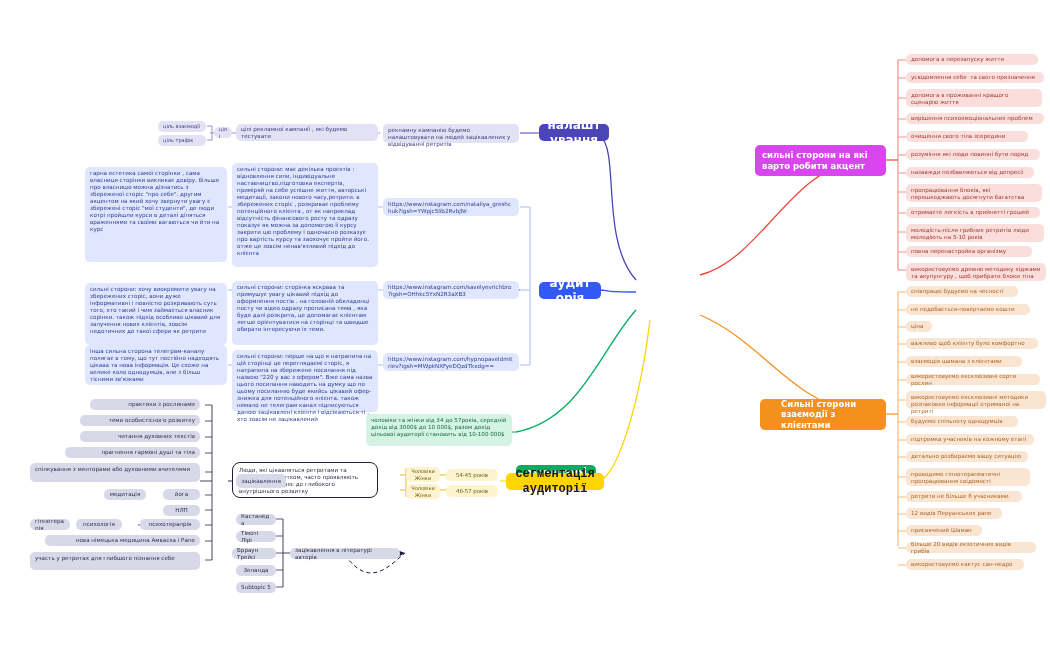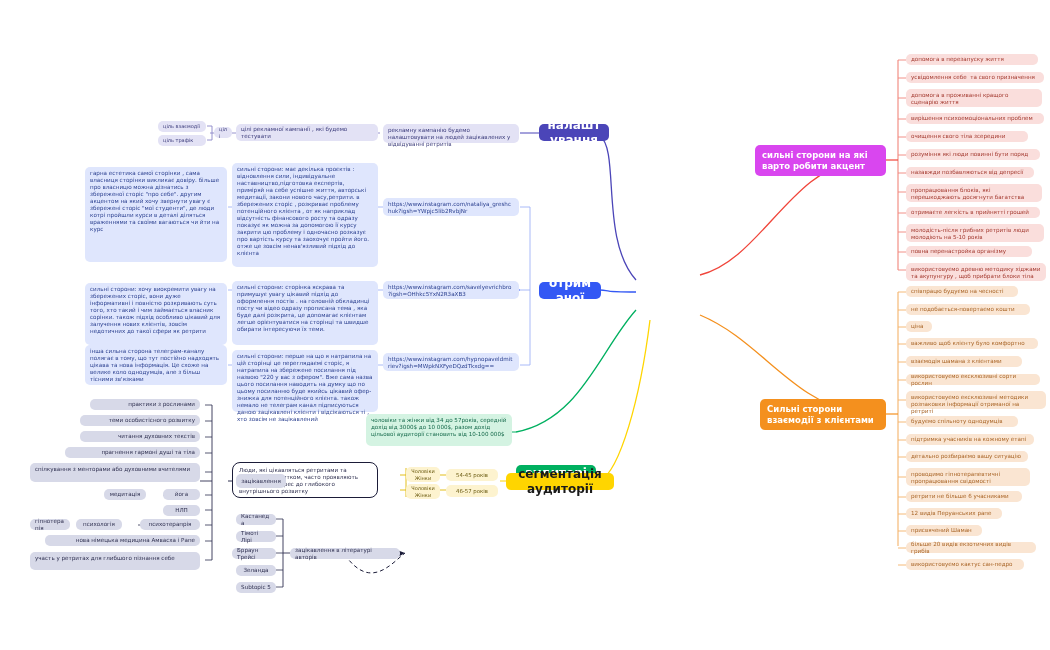--- a/index.html
+++ b/index.html
@@ -25,21 +25,21 @@
   }
 
   
   .branch{color:#fff;font-size:12px;font-weight:bold;text-align:center;
           display:flex;align-items:center;justify-content:center;padding:4px 8px;border-radius:5px;}
   .b-purple{background:#4b45b8;}
   .b-blue{background:#3358f4;}
   .b-green{background:#00b060;}
   .b-yellow{background:#ffd500;color:#1a1a1a;}
   .b-red{background:#d946ef;color:#fff;text-align:left;justify-content:flex-start;font-size:8.5px;padding:5px 7px;}
-  .b-orange{background:#f4901e;color:#fff;text-align:left;justify-content:flex-start;font-size:8.5px;padding:5px 7px;}
+  .b-orange{background:#f4901e;color:#fff;text-align:left;justify-content:flex-start;font-size:8.5px;padding:5px 21px;}
 
   
   .leaf{font-size:5.6px;padding:3px 5px;display:flex;align-items:center;}
   .leaf.tall{align-items:flex-start;}
 
   .l-purple{background:#e3e2f5;color:#3a3a7a;}
   .l-blue{background:#dfe6fd;color:#2a3f8f;}
   .l-greylt{background:#d7d9e8;color:#2f3050;}
   .l-pinkbox{background:#fadedc;color:#a3392f;}
   .l-peach{background:#fae5d2;color:#a86426;}
@@ -98,25 +98,25 @@
   <path d="M886 160 L 898 160" stroke="#f0453a" stroke-width="1.2" fill="none"></path>
 
   <path d="M898 292 L 898 546" stroke="#f4b26a" stroke-width="1.1" fill="none"></path>
   <path d="M898 292 L 906 292 M898 310 L 906 310 M898 327 L 906 327 M898 344 L 906 344 M898 362 L 906 362 M898 380 L 906 380 M898 400 L 906 400 M898 422 L 906 422 M898 440 L 906 440 M898 457 L 906 457 M898 477 L 906 477 M898 497 L 906 497 M898 514 L 906 514 M898 531 L 906 531 M898 548 L 906 548 M898 565 L 906 565" stroke="#f4b26a" stroke-width="0.9" fill="none"></path>
   <path d="M886 414 L 898 414" stroke="#f4901e" stroke-width="1.2" fill="none"></path>
 </svg>
 
 
 <div class="node branch b-purple" style="left:539px;top:124px;width:70px;height:17px;">налаштування</div>
 
-<div class="node branch b-blue" style="left:539px;top:282px;width:62px;height:17px;">отриманої</div>
+<div class="node branch b-blue" style="left:539px;top:282px;width:62px;height:17px;">аудиторія</div>
 
 <div class="node branch b-green" style="left:516px;top:424px;width:80px;height:17px;margin-top:41px;">цільова аудиторія</div>
 
-<div class="node branch b-yellow" style="left:506px;top:473px;width:108px;height:17px;">сегментація аудиторії</div>
+<div class="node branch b-yellow" style="left:506px;top:473px;width:98px;height:17px;font-family:Liberation Mono, monospace;">сегментація аудиторії</div>
 
 <div class="node branch b-red" style="left:755px;top:145px;width:131px;height:31px;">сильні сторони на які варто робити акцент</div>
 
 <div class="node branch b-orange" style="left:760px;top:399px;width:126px;height:31px;">Сильні сторони взаємодії з клієнтами</div>
 
 <div class="node leaf l-purple" style="left:158px;top:121px;width:48px;height:11px;font-size:5px;">ціль взаємодії</div>
 <div class="node leaf l-purple" style="left:158px;top:135px;width:48px;height:11px;font-size:5px;">ціль трафік</div>
 <div class="node leaf l-purple" style="left:214px;top:127px;width:18px;height:11px;font-size:5px;justify-content:center;">цілі</div>
 <div class="node leaf l-purple" style="left:236px;top:124px;width:142px;height:17px;justify-content:center;">цілі рекламної кампанії , які будемо тестувати</div>
 <div class="node leaf l-purple tall" style="left:383px;top:124px;width:136px;height:19px;padding:3px 5px;">рекламну кампанію будемо налаштовувати на людей зацікавлених у відвідуванні ретритів</div>

